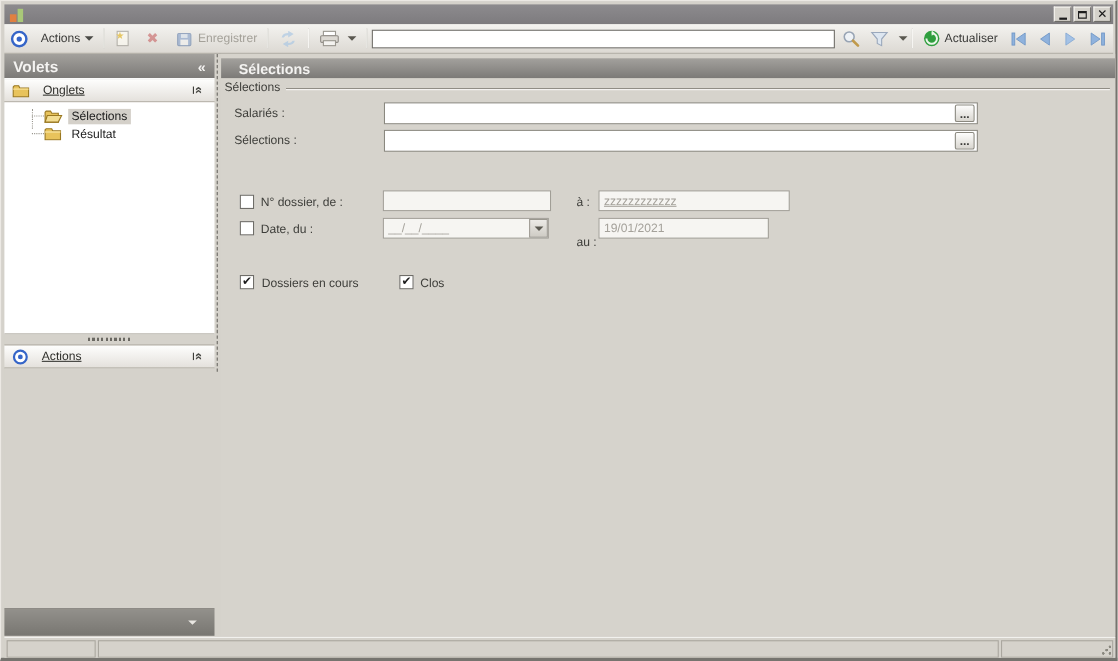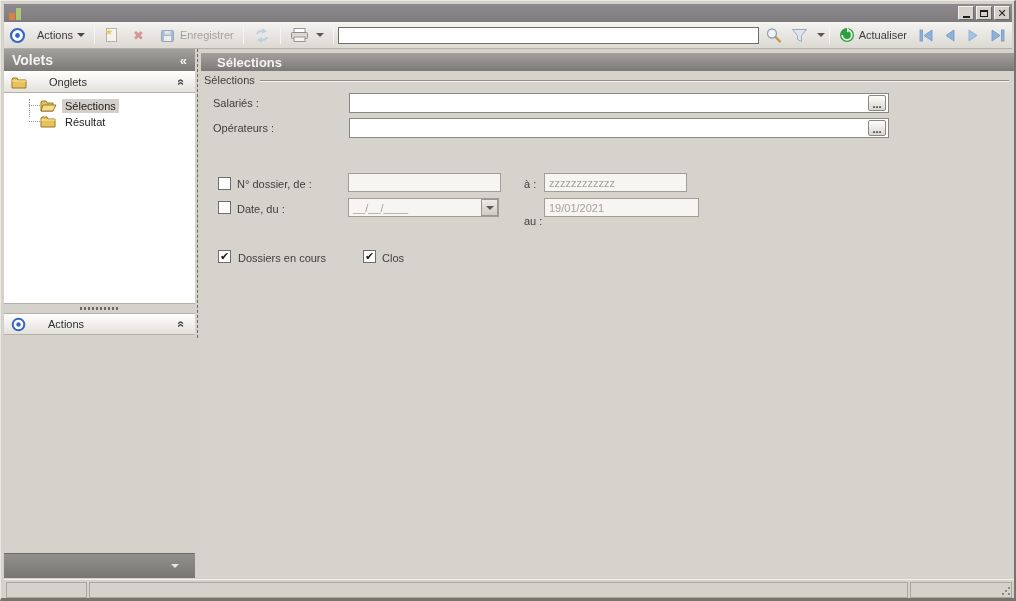--- a/index.html
+++ b/index.html
@@ -42,21 +42,21 @@
   .sidebar { position:absolute; left:3px; top:48px; width:191px; height:529px; background:#d5d2cb; }
   .vsplit { position:absolute; left:196px; top:48px; height:289px; width:0; border-left:1px dashed #6a6862; }
   .main { position:absolute; left:200px; top:48px; width:813px; height:529px; background:#d6d3cc; }
 
   .panel-hdr { background:linear-gradient(#a3a19d,#7c7a77); color:#f4f3f1; font-weight:bold;
                display:flex; align-items:center; }
   .side-hdr { height:22px; font-size:14px; padding-left:8px; }
   .side-hdr .chev { margin-left:auto; margin-right:8px; font-size:13px; font-weight:bold; color:#f4f3f1; }
 
   .sect-hdr { height:22px; background:linear-gradient(#fefefd,#e4e1dc); border-bottom:1px solid #b5b1a9; border-top:1px solid #fff;
-              display:flex; align-items:center; padding-left:7px; gap:22px; }
+              display:flex; align-items:center; padding-left:7px; gap:12px;text-decoration:underline; }
   .sect-hdr .s-lbl { color:#2e2e2a; }
   .chev-up { display:inline-block; transform:rotate(90deg); font-weight:bold; color:#4a4a46; font-size:12px; margin-left:auto; margin-right:10px; }
 
   .tree { background:#fff; height:211px; position:relative; border-bottom:1px solid #b5b1a9; }
   .guide-v { position:absolute; left:25px; top:6px; height:18px; border-left:1px dotted #9a978f; }
   .guide-h { position:absolute; width:11px; border-top:1px dotted #9a978f; left:25px; }
   .tree-item { position:absolute; left:36px; display:flex; align-items:center; gap:4px; height:15px; }
   .tree-item .t-lbl { padding:1px 3px; color:#1c1c1c; }
   .tree-item.selected .t-lbl { background:#d4d0c9; }
 
@@ -286,34 +286,34 @@
       <span class="group-lbl">Sélections</span>
       <div class="etch"></div>
     </div>
 
     <span class="fld-label" style="left:12px; top:48px;">Salariés :</span>
     <input class="txt-input" style="left: 148px; top: 44px; width: 540px;" value="">
     <div class="ellipsis-btn" style="left:667px; top:46px;">
         <span>...</span>
       </div>
 
-    <span class="fld-label" style="left:12px; top:73px;">Opérateurs :</span>
+    <span class="fld-label" style="left:12px; top:73px;">Sélections :</span>
     <input class="txt-input" style="left: 148px; top: 69px; width: 540px;" value="">
     <div class="ellipsis-btn" style="left:667px; top:71px;">
         <span>...</span>
       </div>
 
 
     <div class="cb" style="left:17px; top:128px;">
         <span></span>
       </div>
     <span class="fld-label" style="left:36px; top:129px;">N° dossier, de :</span>
     <input class="dis-input" style="left: 147px; top: 124px; width: 153px;" value="">
     <span class="fld-label" style="left:323px; top:129px;">à :</span>
-    <input class="dis-input" style="left: 343px; top: 124px; width: 143px;" value="zzzzzzzzzzzz">
+    <input class="dis-input" style="left: 343px; top: 124px; width: 174px; text-decoration: underline;" value="zzzzzzzzzzzz">
 
     <div class="cb" style="left:17px; top:152px;">
         <span></span>
       </div>
     <span class="fld-label" style="left:36px; top:154px;">Date, du :</span>
     <div class="combo" style="left:147px; top:149px; width:151px;">
       <span>__/__/____</span>
     </div>
     <div class="combo-btn" style="left:280px; top:150px;">
         <span class="caret-down light"></span>

